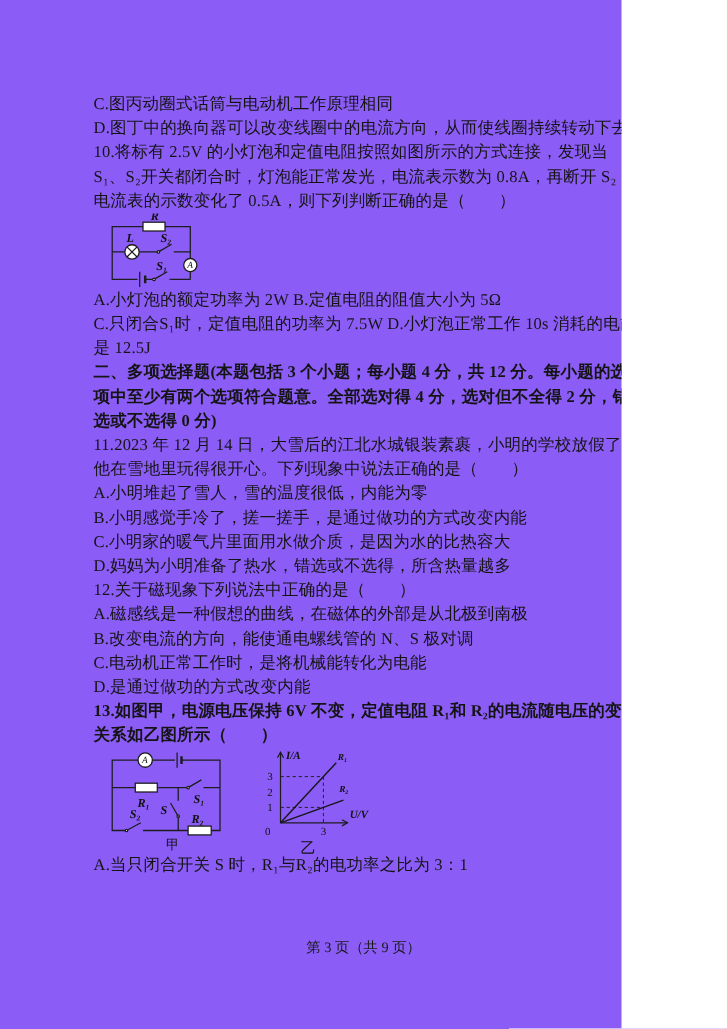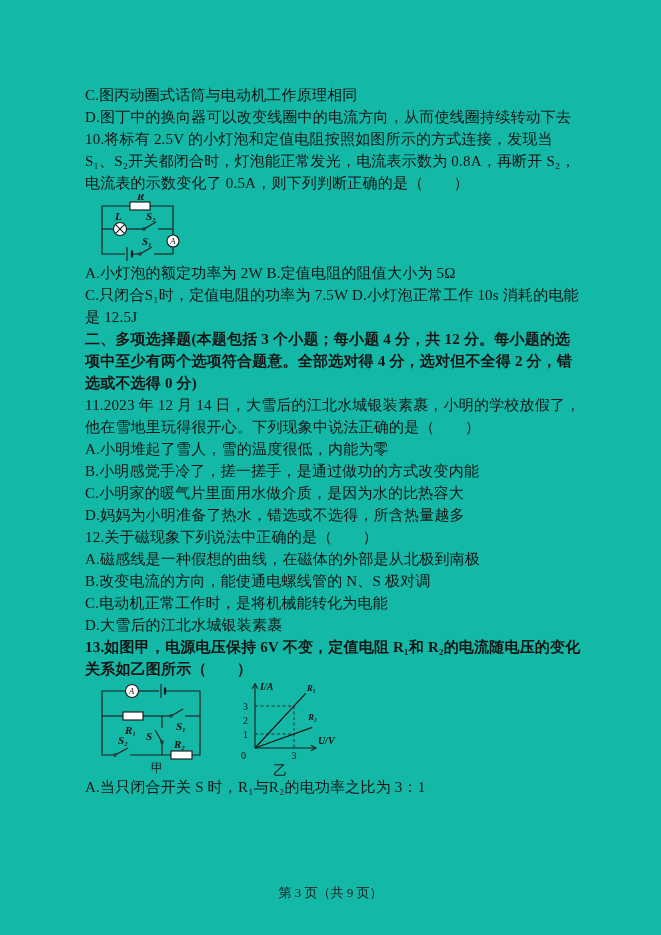--- a/index.html
+++ b/index.html
@@ -1,35 +1,35 @@
 <!DOCTYPE html>
 <html><head>
 <meta charset="utf-8">
 <style>
   html,body{margin:0;padding:0;background:#ffffff;}
-  .page{position:relative;width:661px;height:935px;background:#14b8a6;color:#141414;
+  .page{position:relative;width:565px;height:935px;background:#8b5cf6;color:#141414;
         font-family:"Liberation Serif","DejaVu Serif",serif;font-size:15px;overflow:hidden;}
   .content{position:absolute;left:85px;top:84px;width:497px;}
   .content p{margin:0;line-height:22px;letter-spacing:0.2px;}
   .opt-d{margin-top:4px;}
   .q10-stem{margin-top:6px;line-height:28px;}
   .figure1{margin-top:0;height:68px;}
   .figure1 svg{margin-left:13px;display:block;}
   .q10-ab{margin-top:16px;}
   .q10-cd{margin-top:2px;}
   .sec-header{margin-top:9px;line-height:23px;font-weight:bold;font-family:Liberation Serif, serif;}
   .q11-stem{margin-top:0;line-height:20px;}
   .opt{line-height:20px;}
   .q12-stem{margin-top:4px;line-height:20px;}
   .q13-stem{margin-top:6px;line-height:25px;font-weight:bold;}
   .figure2{margin-top:0;height:96px;display:flex;align-items:flex-start;}
   .fig2-circuit{margin-left:10px;}
   .fig2-graph{margin-left:24px;}
   .q13-a{margin-top:14px;}
-  .footer{position:absolute;left:0;top:884px;width:661px;text-align:center;font-size:13px;color:#1a1a1a;}
+  .footer{position:absolute;left:0;top:852px;width:661px;text-align:center;font-size:13px;color:#1a1a1a;}
   
   .w{stroke:#1c1c1c;stroke-width:1.15;fill:none;}
   .comp{fill:#ffffff;stroke:#1c1c1c;stroke-width:1.15;}
   .clabel{font-size:11px;font-style:italic;font-weight:bold;fill:#111;}
   .cplain{font-size:12px;fill:#111;}
   .meter{font-size:8.5px;font-style:italic;fill:#111;}
   
   .axis{stroke:#1c1c1c;stroke-width:1.1;fill:none;}
   .dash{stroke:#222;stroke-width:0.9;stroke-dasharray:3 2.5;fill:none;}
   .sline{stroke:#161616;stroke-width:1.25;fill:none;}
@@ -92,21 +92,21 @@
     <p class="q11-stem">11.2023 年 12 月 14 日，大雪后的江北水城银装素裹，小明的学校放假了，他在雪地里玩得很开心。下列现象中说法正确的是（　　）</p>
     <p class="opt">A.小明堆起了雪人，雪的温度很低，内能为零</p>
     <p class="opt">B.小明感觉手冷了，搓一搓手，是通过做功的方式改变内能</p>
     <p class="opt">C.小明家的暖气片里面用水做介质，是因为水的比热容大</p>
     <p class="opt">D.妈妈为小明准备了热水，错选或不选得，所含热量越多</p>
 
     <p class="q12-stem">12.关于磁现象下列说法中正确的是（　　）</p>
     <p class="opt">A.磁感线是一种假想的曲线，在磁体的外部是从北极到南极</p>
     <p class="opt">B.改变电流的方向，能使通电螺线管的 N、S 极对调</p>
     <p class="opt">C.电动机正常工作时，是将机械能转化为电能</p>
-    <p class="opt">D.大雪后的江北水城银装素裹</p>
+    <p class="opt">D.是通过做功的方式改变内能</p>
 
     <p class="q13-stem">13.如图甲，电源电压保持 6V 不变，定值电阻 R₁和 R₂的电流随电压的变化关系如乙图所示（　　）</p>
 
     <div class="figure2">
       <svg class="fig2-circuit" width="112" height="96" viewBox="0 0 112 96">
 
         <polyline class="w" points="30.5,11 7,11 7,75 20,75"></polyline>
         <line class="w" x1="43.5" y1="11" x2="64" y2="11"></line>
         <polyline class="w" points="70,11 105,11 105,75 97,75"></polyline>
         <circle class="comp" cx="37" cy="11" r="6.5"></circle>

